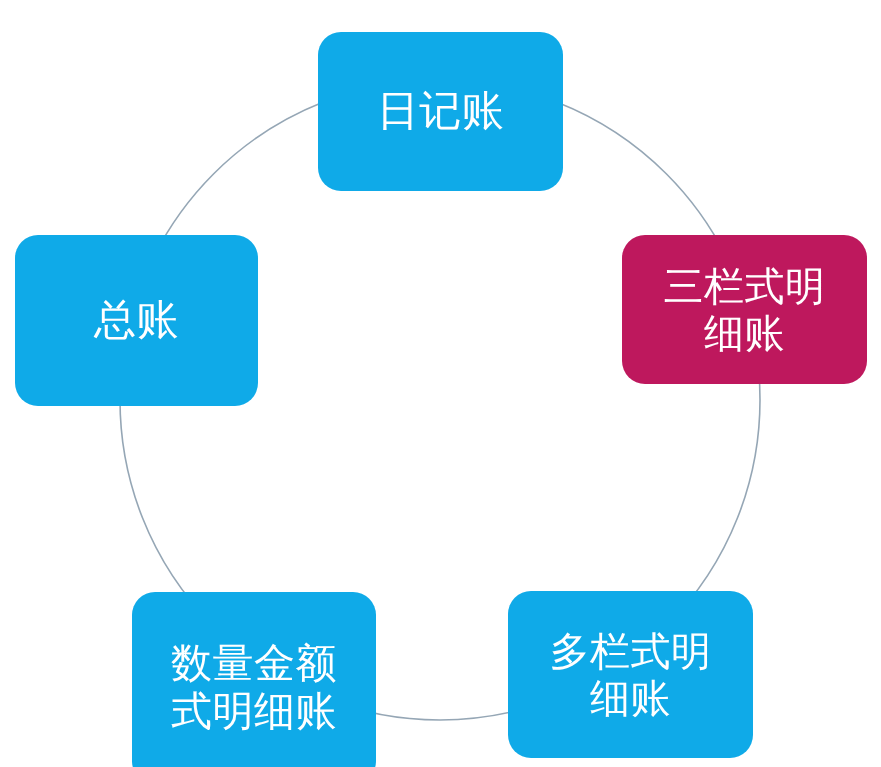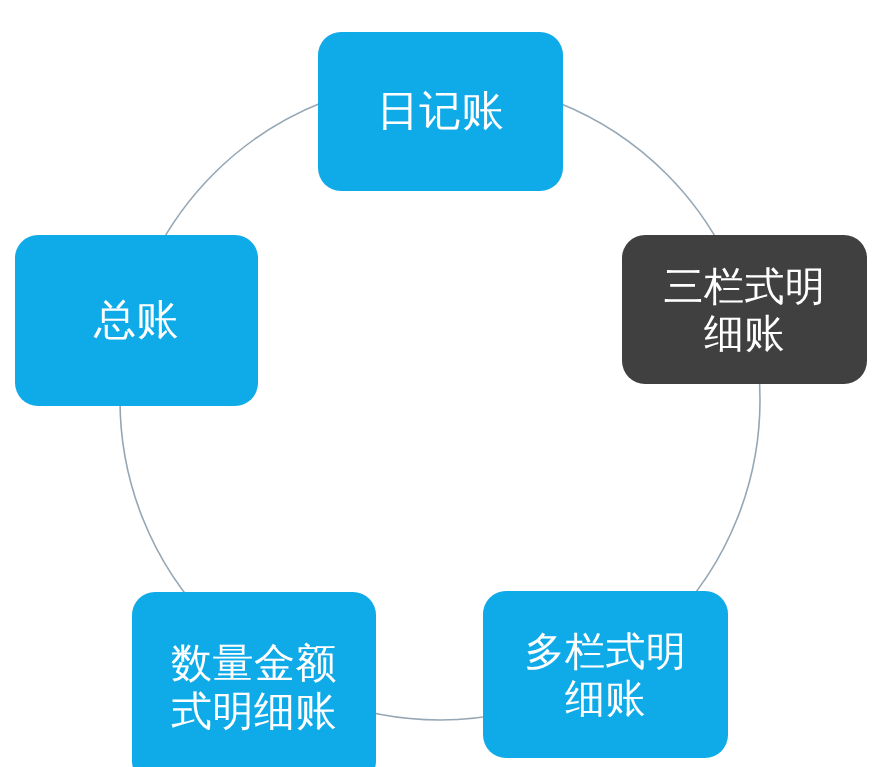--- a/index.html
+++ b/index.html
@@ -58,21 +58,21 @@
 
   #node-right {
     left: 622px;
     top: 235px;
     width: 245px;
     height: 149px;
   }
   #node-right .node-label { font-size: 40px; }
 
   #node-bottom-right {
-    left: 483px;
+    left: 508px;
     top: 591px;
     width: 245px;
     height: 167px;
   }
   #node-bottom-right .node-label { font-size: 40px; }
 
   #node-bottom-left {
     left: 132px;
     top: 592px;
     width: 244px;
@@ -108,21 +108,21 @@
 <div id="canvas" style="background: rgb(255, 255, 255);">
 
   <svg id="ring-svg" viewBox="0 0 881 767" xmlns="http://www.w3.org/2000/svg">
     <circle cx="440" cy="400" r="320" fill="none" stroke="#8296A8" stroke-width="1.6" opacity="0.85"></circle>
   </svg>
 
   <div class="node" id="node-top" style="background: rgb(15, 170, 232);">
     <span class="node-label" style="color: rgb(255, 255, 255);">日记账</span>
   </div>
 
-  <div class="node" id="node-right" style="background: #404040;">
+  <div class="node" id="node-right" style="background: #be185d;">
     <span class="node-label" style="color: rgb(255, 255, 255);">三栏式明
 细账</span>
   </div>
 
   <div class="node" id="node-bottom-right" style="background: rgb(15, 170, 232);">
     <span class="node-label" style="color: rgb(255, 255, 255);">多栏式明
 细账</span>
   </div>
 
   <div class="node" id="node-bottom-left" style="background: rgb(15, 170, 232);">

